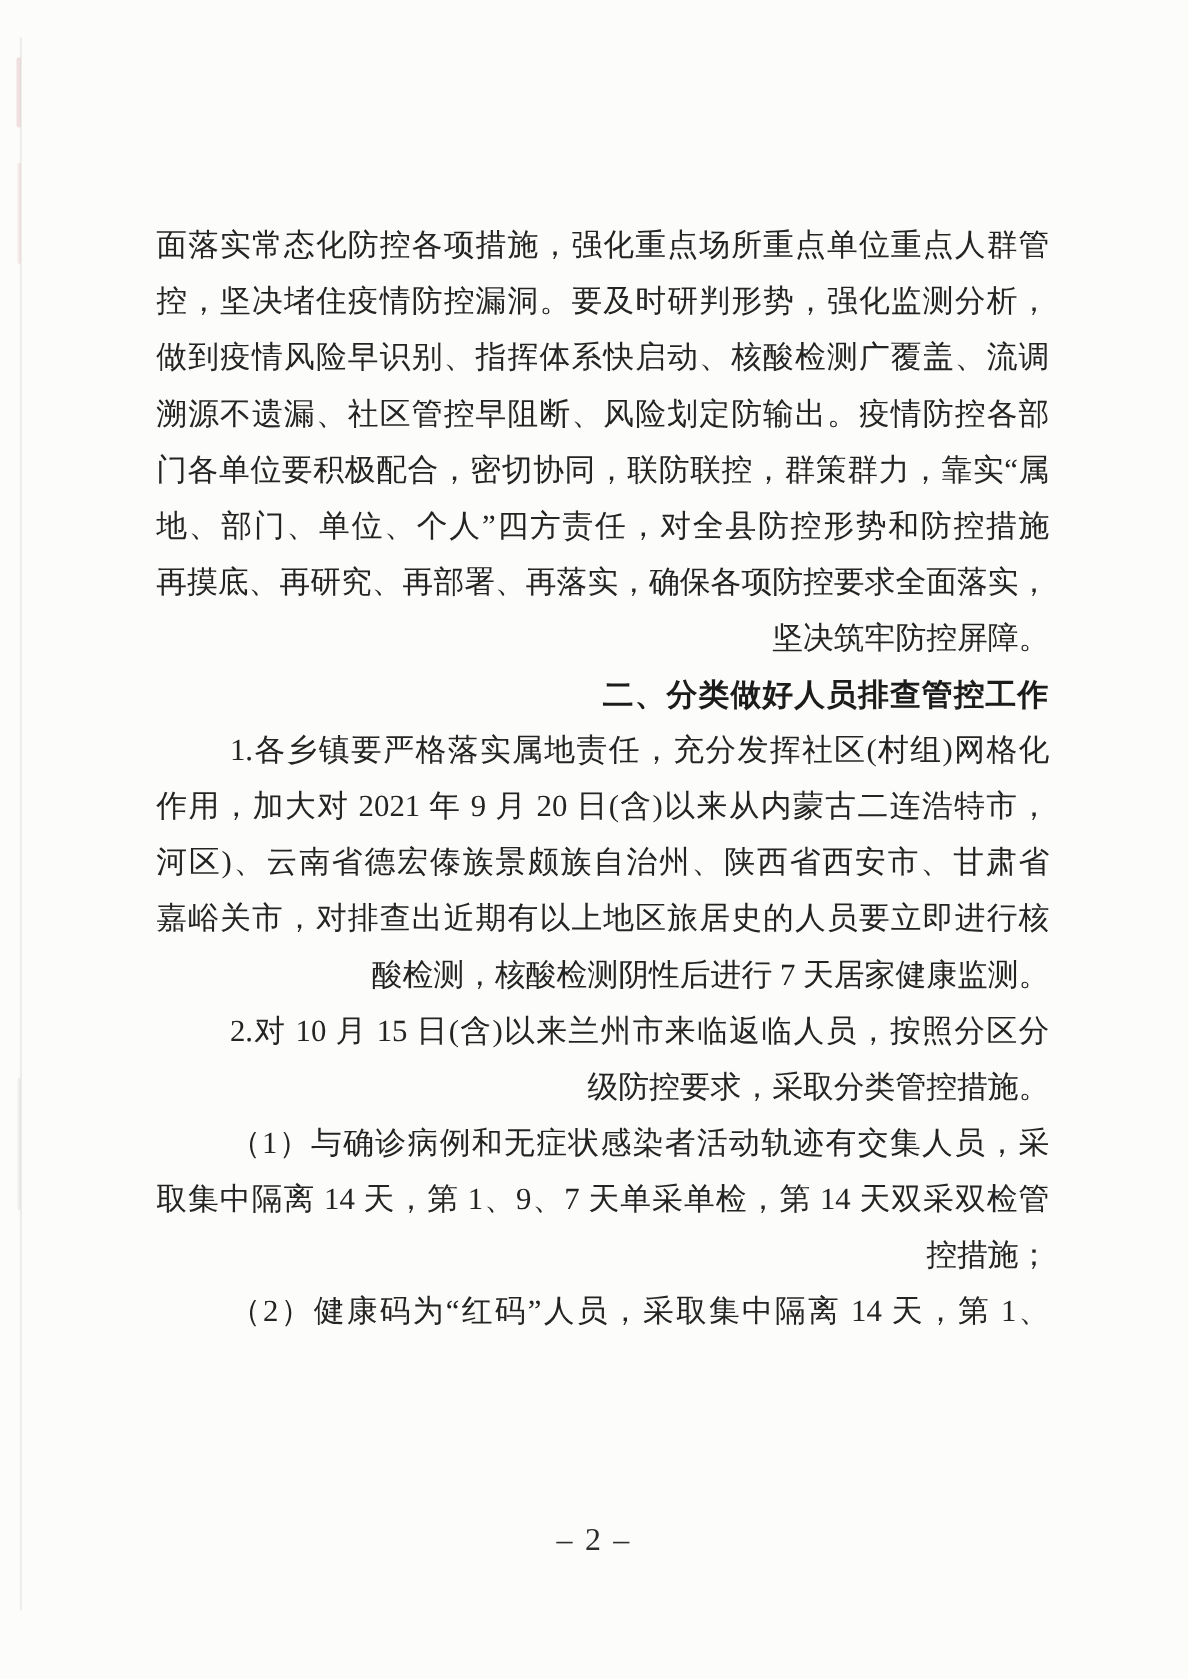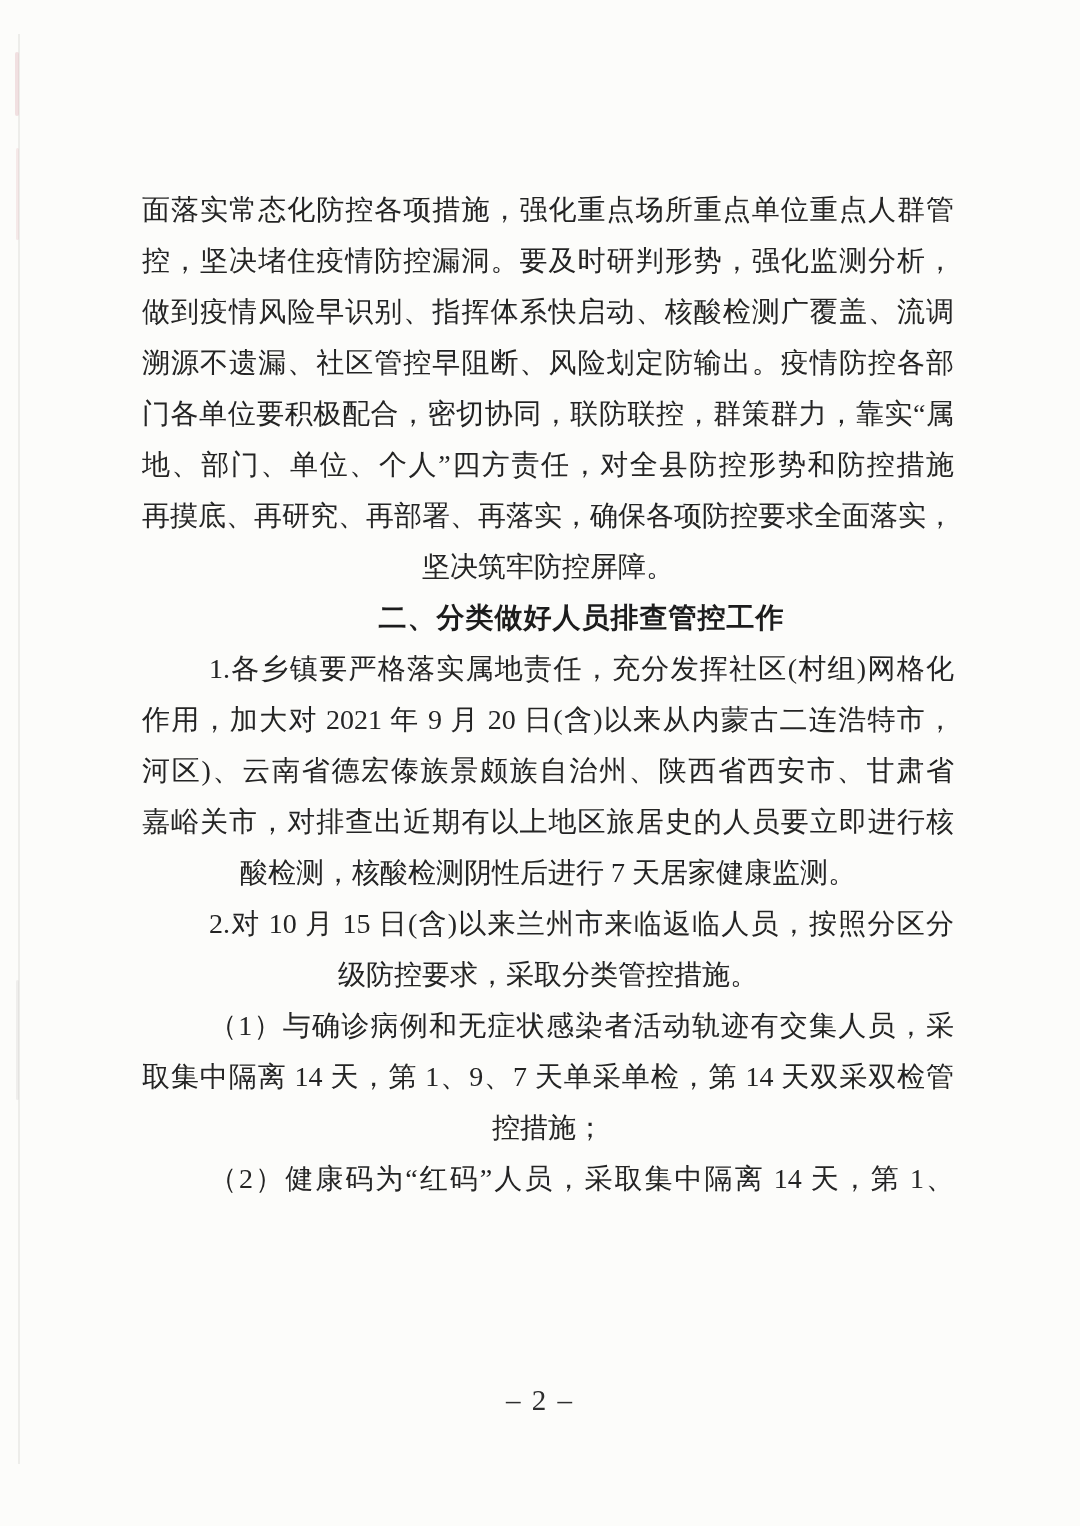--- a/index.html
+++ b/index.html
@@ -18,29 +18,29 @@
   
   .edge-line{
     position:absolute;left:18px;top:34px;width:2px;height:1430px;
     background:#ededea;
   }
   .speck{position:absolute;border-radius:2px;}
   .speck.s1{left:15px;top:52px;width:4px;height:64px;background:rgba(226,183,188,0.40);}
   .speck.s2{left:16px;top:148px;width:3px;height:92px;background:rgba(226,183,188,0.28);}
   .speck.s3{left:16px;top:980px;width:3px;height:120px;background:rgba(210,205,205,0.30);}
   .doc{
-    position:absolute;left:142px;top:184px;width:812px;
+    position:absolute;left:142px;top:198px;width:812px;
   }
   .ln{
     font-size:28px;
     line-height:51px;
     height:51px;
     white-space:nowrap;
     color:#242424;
-    text-align:center;
+    text-align:right;
   }
   .ln.j{
     text-align:justify;
     text-align-last:justify;
   }
   .ln.ind{ text-indent:67px; }
   .ln.heading{
     font-family:"Liberation Sans","DejaVu Sans",sans-serif;
     font-weight:700;
     letter-spacing:1px;

